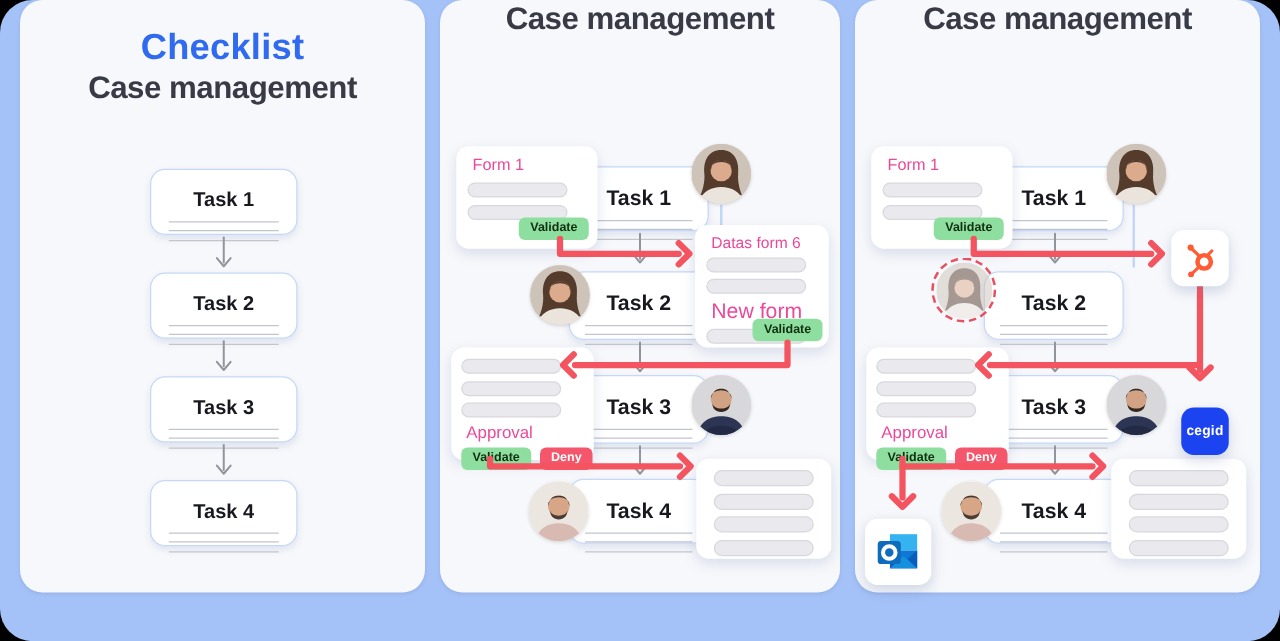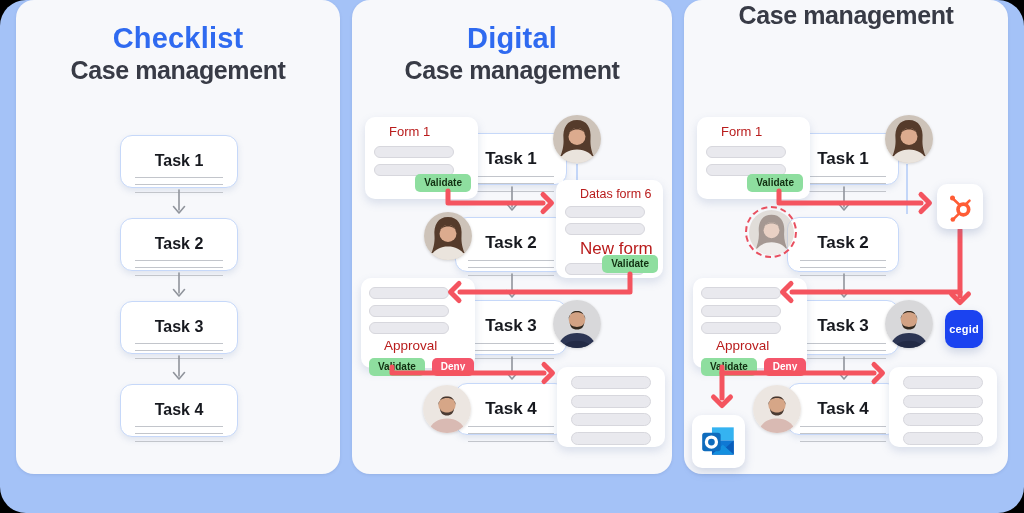--- a/index.html
+++ b/index.html
@@ -12,38 +12,38 @@
 
   .task-card{position:absolute;background:#fff;border:1.5px solid #c6d8f9;border-radius:12px;
              box-shadow:0 3px 6px rgba(96,118,170,.15);box-sizing:border-box;padding-top:15px;z-index:2;}
   .task-name{font-size:17px;font-weight:700;color:#17191f;text-align:center;line-height:1.2;}
   .task-card.sm .task-name{font-size:16px;}
   .tline{border-top:1.2px solid #c2c5cb;margin:6.5px 12px 0;height:0;}
   .task-card.sm .tline{margin:6.5px 14px 0;}
 
   .form-card{position:absolute;background:#fff;border-radius:10px;box-shadow:0 4px 10px rgba(96,118,170,.20);
              box-sizing:border-box;padding:8px 9px;z-index:3;}
-  .form-label{font-size:13px;color:#b91c1c;margin:0 0 6px 15px;line-height:1.15;}
+  .form-label{font-size:13px;color:#ec4899;margin:0 0 6px 4px;line-height:1.15;}
   .pill{height:12px;background:#e9e9ee;border:1px solid #d7d7dd;border-radius:7px;margin-bottom:6px;box-sizing:border-box;}
   .btn{display:inline-block;border:none;border-radius:5px;font-family:inherit;font-weight:700;font-size:10px;
        padding:3px 9px;line-height:1.2;cursor:pointer;}
   .btn-green{background:#8ede9f;color:#113011;text-align:center;}
   .btn-red{background:#f4566b;color:#fff;}
   .corner-btn{position:absolute;right:7px;bottom:7px;}
   .btn-row{display:flex;gap:7px;margin-top:4px;}
 
   .avatar{position:absolute;border-radius:50%;overflow:hidden;z-index:4;box-shadow:0 1px 3px rgba(0,0,0,.15);}
   .avatar svg{display:block;width:100%;height:100%;}
   .dashed-ring{position:absolute;border:2px dashed #e84f5f;border-radius:50%;box-sizing:border-box;
                display:flex;align-items:center;justify-content:center;z-index:4;}
   .dashed-ring .avatar{position:static;opacity:.5;box-shadow:none;}
 
   .tile{position:absolute;background:#fff;border-radius:10px;box-shadow:0 4px 10px rgba(96,118,170,.28);
         display:flex;align-items:center;justify-content:center;z-index:6;}
-  .tile.cegid{background:#1b43f0;color:#fff;font-size:11px;font-weight:700;letter-spacing:.2px;}
+  .tile.cegid{background:#1b43f0;color:#fff;font-size:11px;font-weight:700;letter-spacing:.2px;margin-top:16px;}
 
   .layer{position:absolute;inset:0;pointer-events:none;}
   .under{z-index:1;}
   .arrows{z-index:5;}
 </style>
 </head>
 <body>
 
 <svg width="0" height="0" style="position:absolute" aria-hidden="true">
   <defs>
@@ -73,21 +73,20 @@
 </svg>
 
 <div class="stage">
   <div class="canvas">
 
     <section class="panel" style="left:16px;width:324px">
       <h2 class="accent">Checklist</h2>
       <h1 class="main-title">Case management</h1>
     </section>
     <section class="panel" style="left:352px;width:320px">
-      <h2 class="accent">Digital</h2>
       <h1 class="main-title">Case management</h1>
     </section>
     <section class="panel" style="left:684px;width:324px">
       <h1 class="main-title">Case management</h1>
     </section>
 
     <svg class="layer under" width="1024" height="513">
       <path d="M577 164 V217" stroke="#c3d6f8" stroke-width="2" fill="none"></path>
       <path d="M907 164 V214" stroke="#c3d6f8" stroke-width="2" fill="none"></path>
     </svg>

